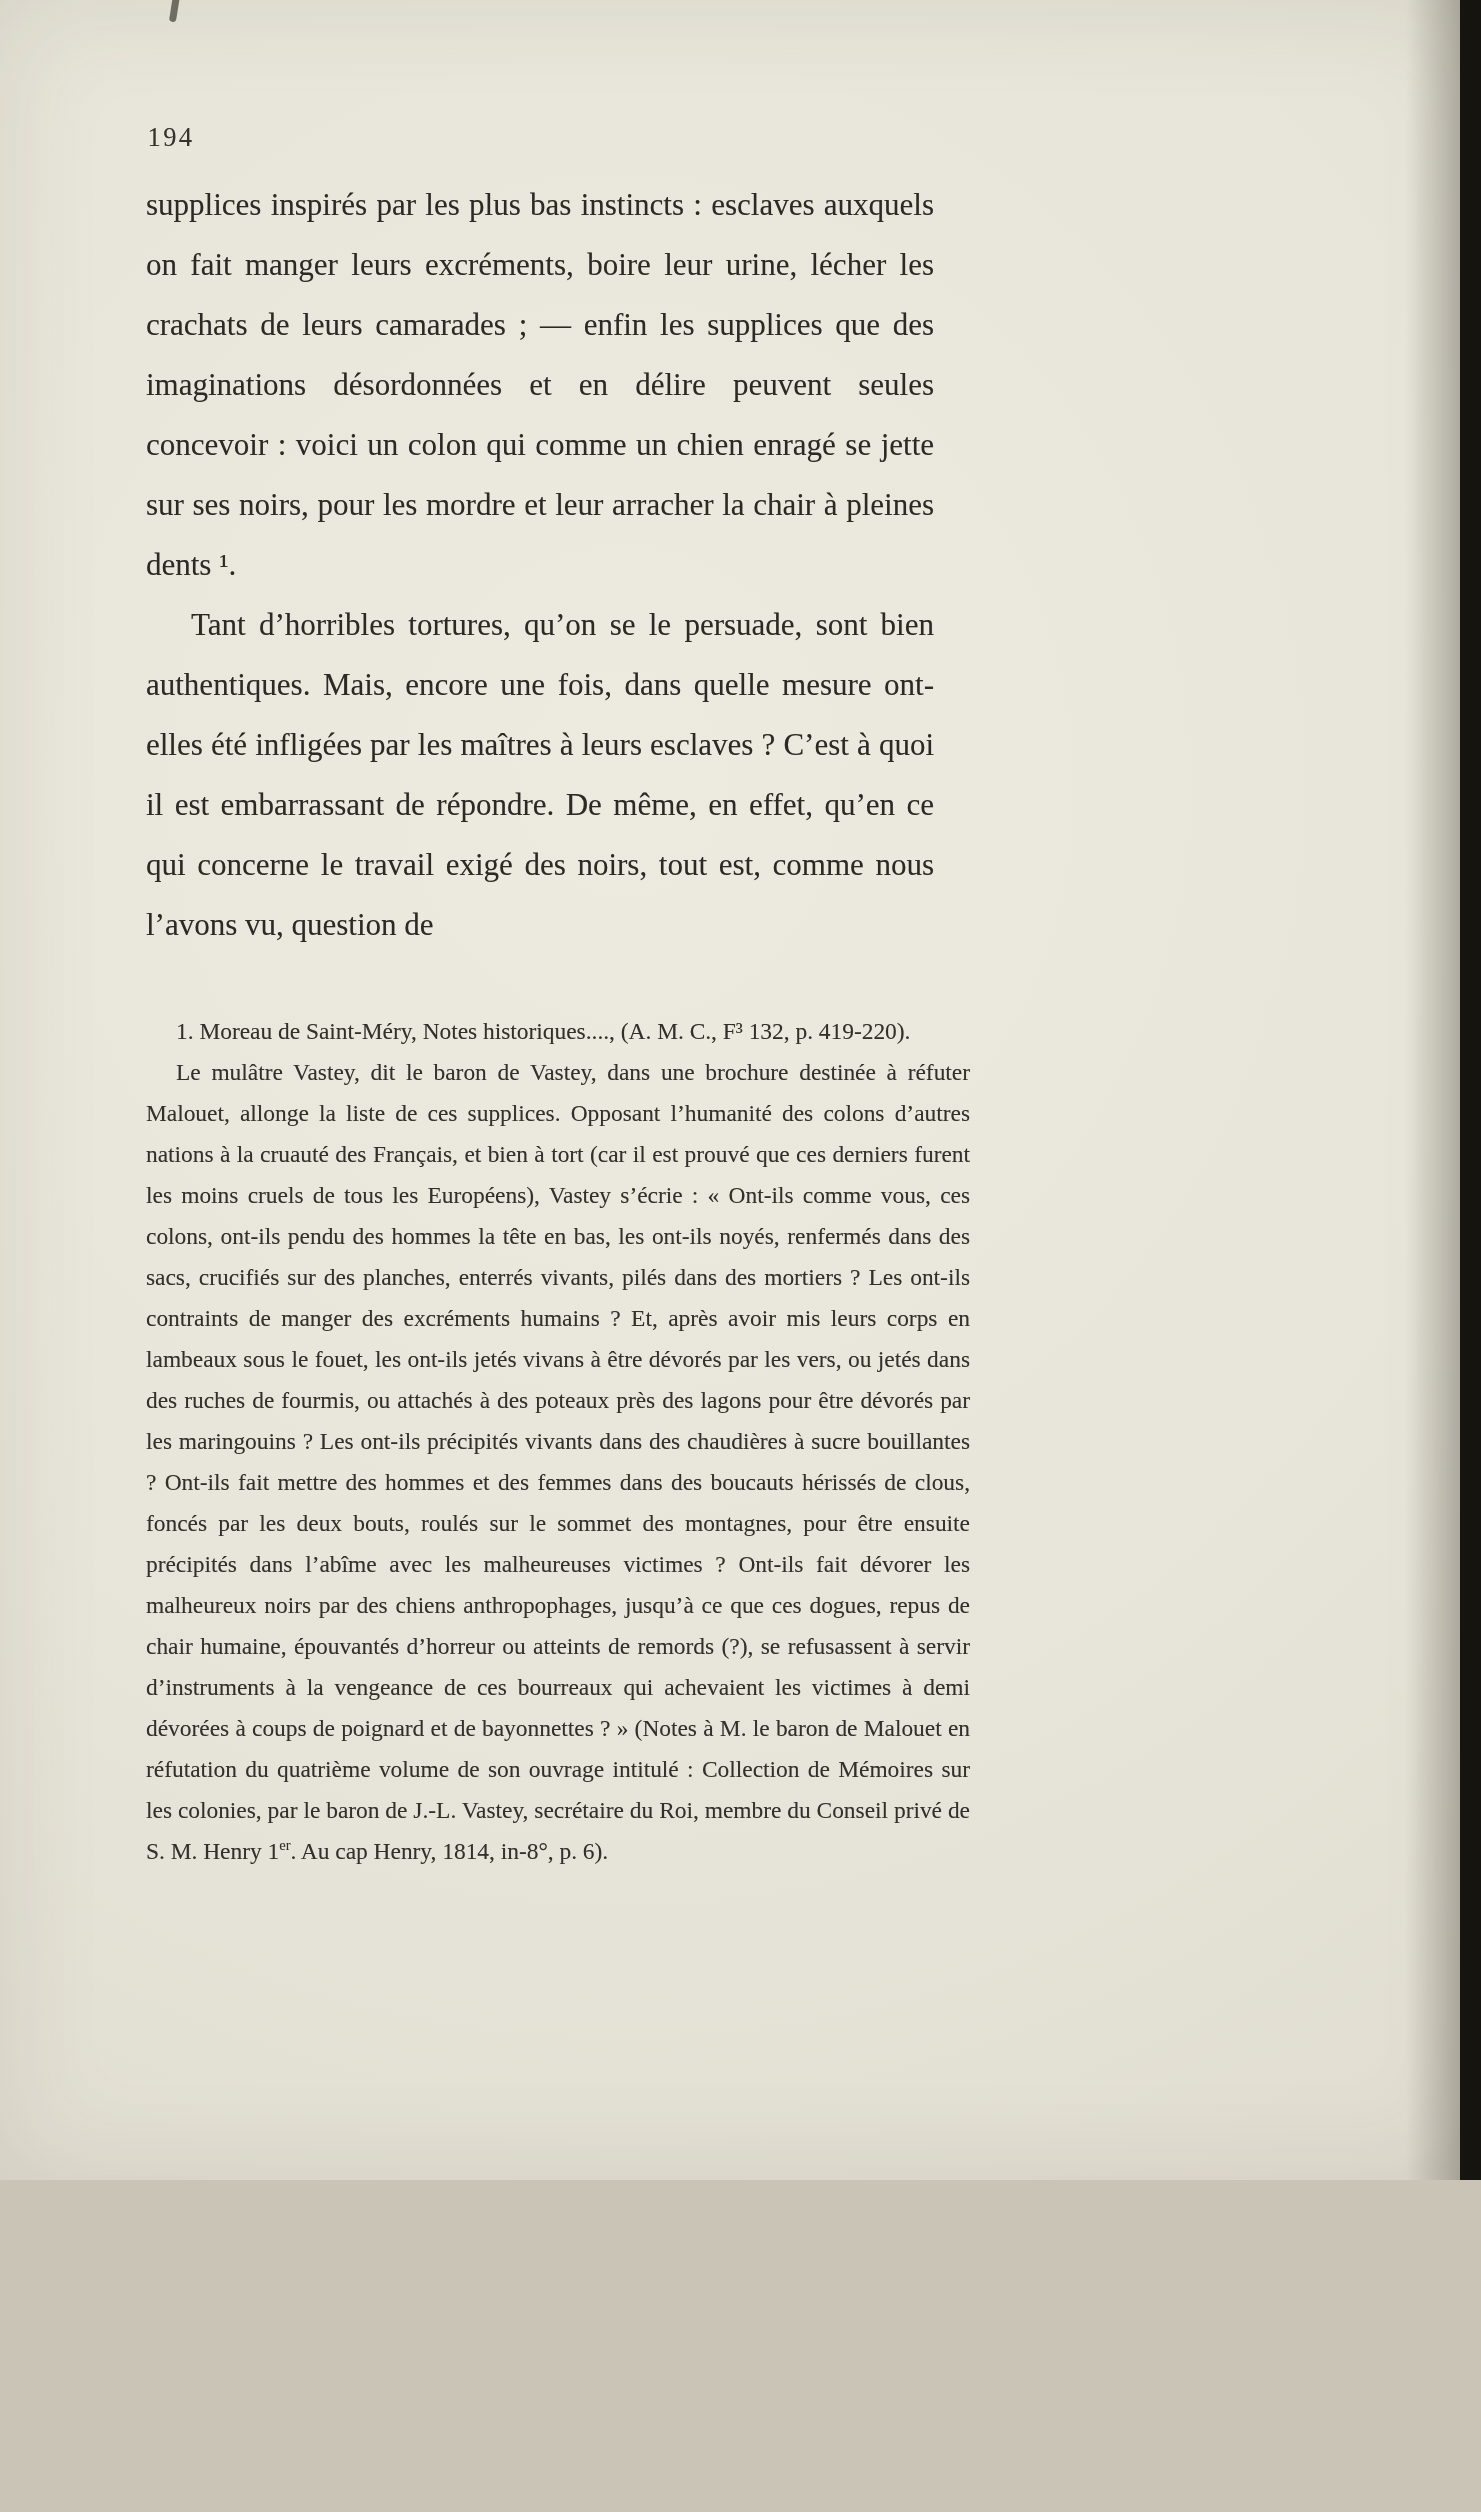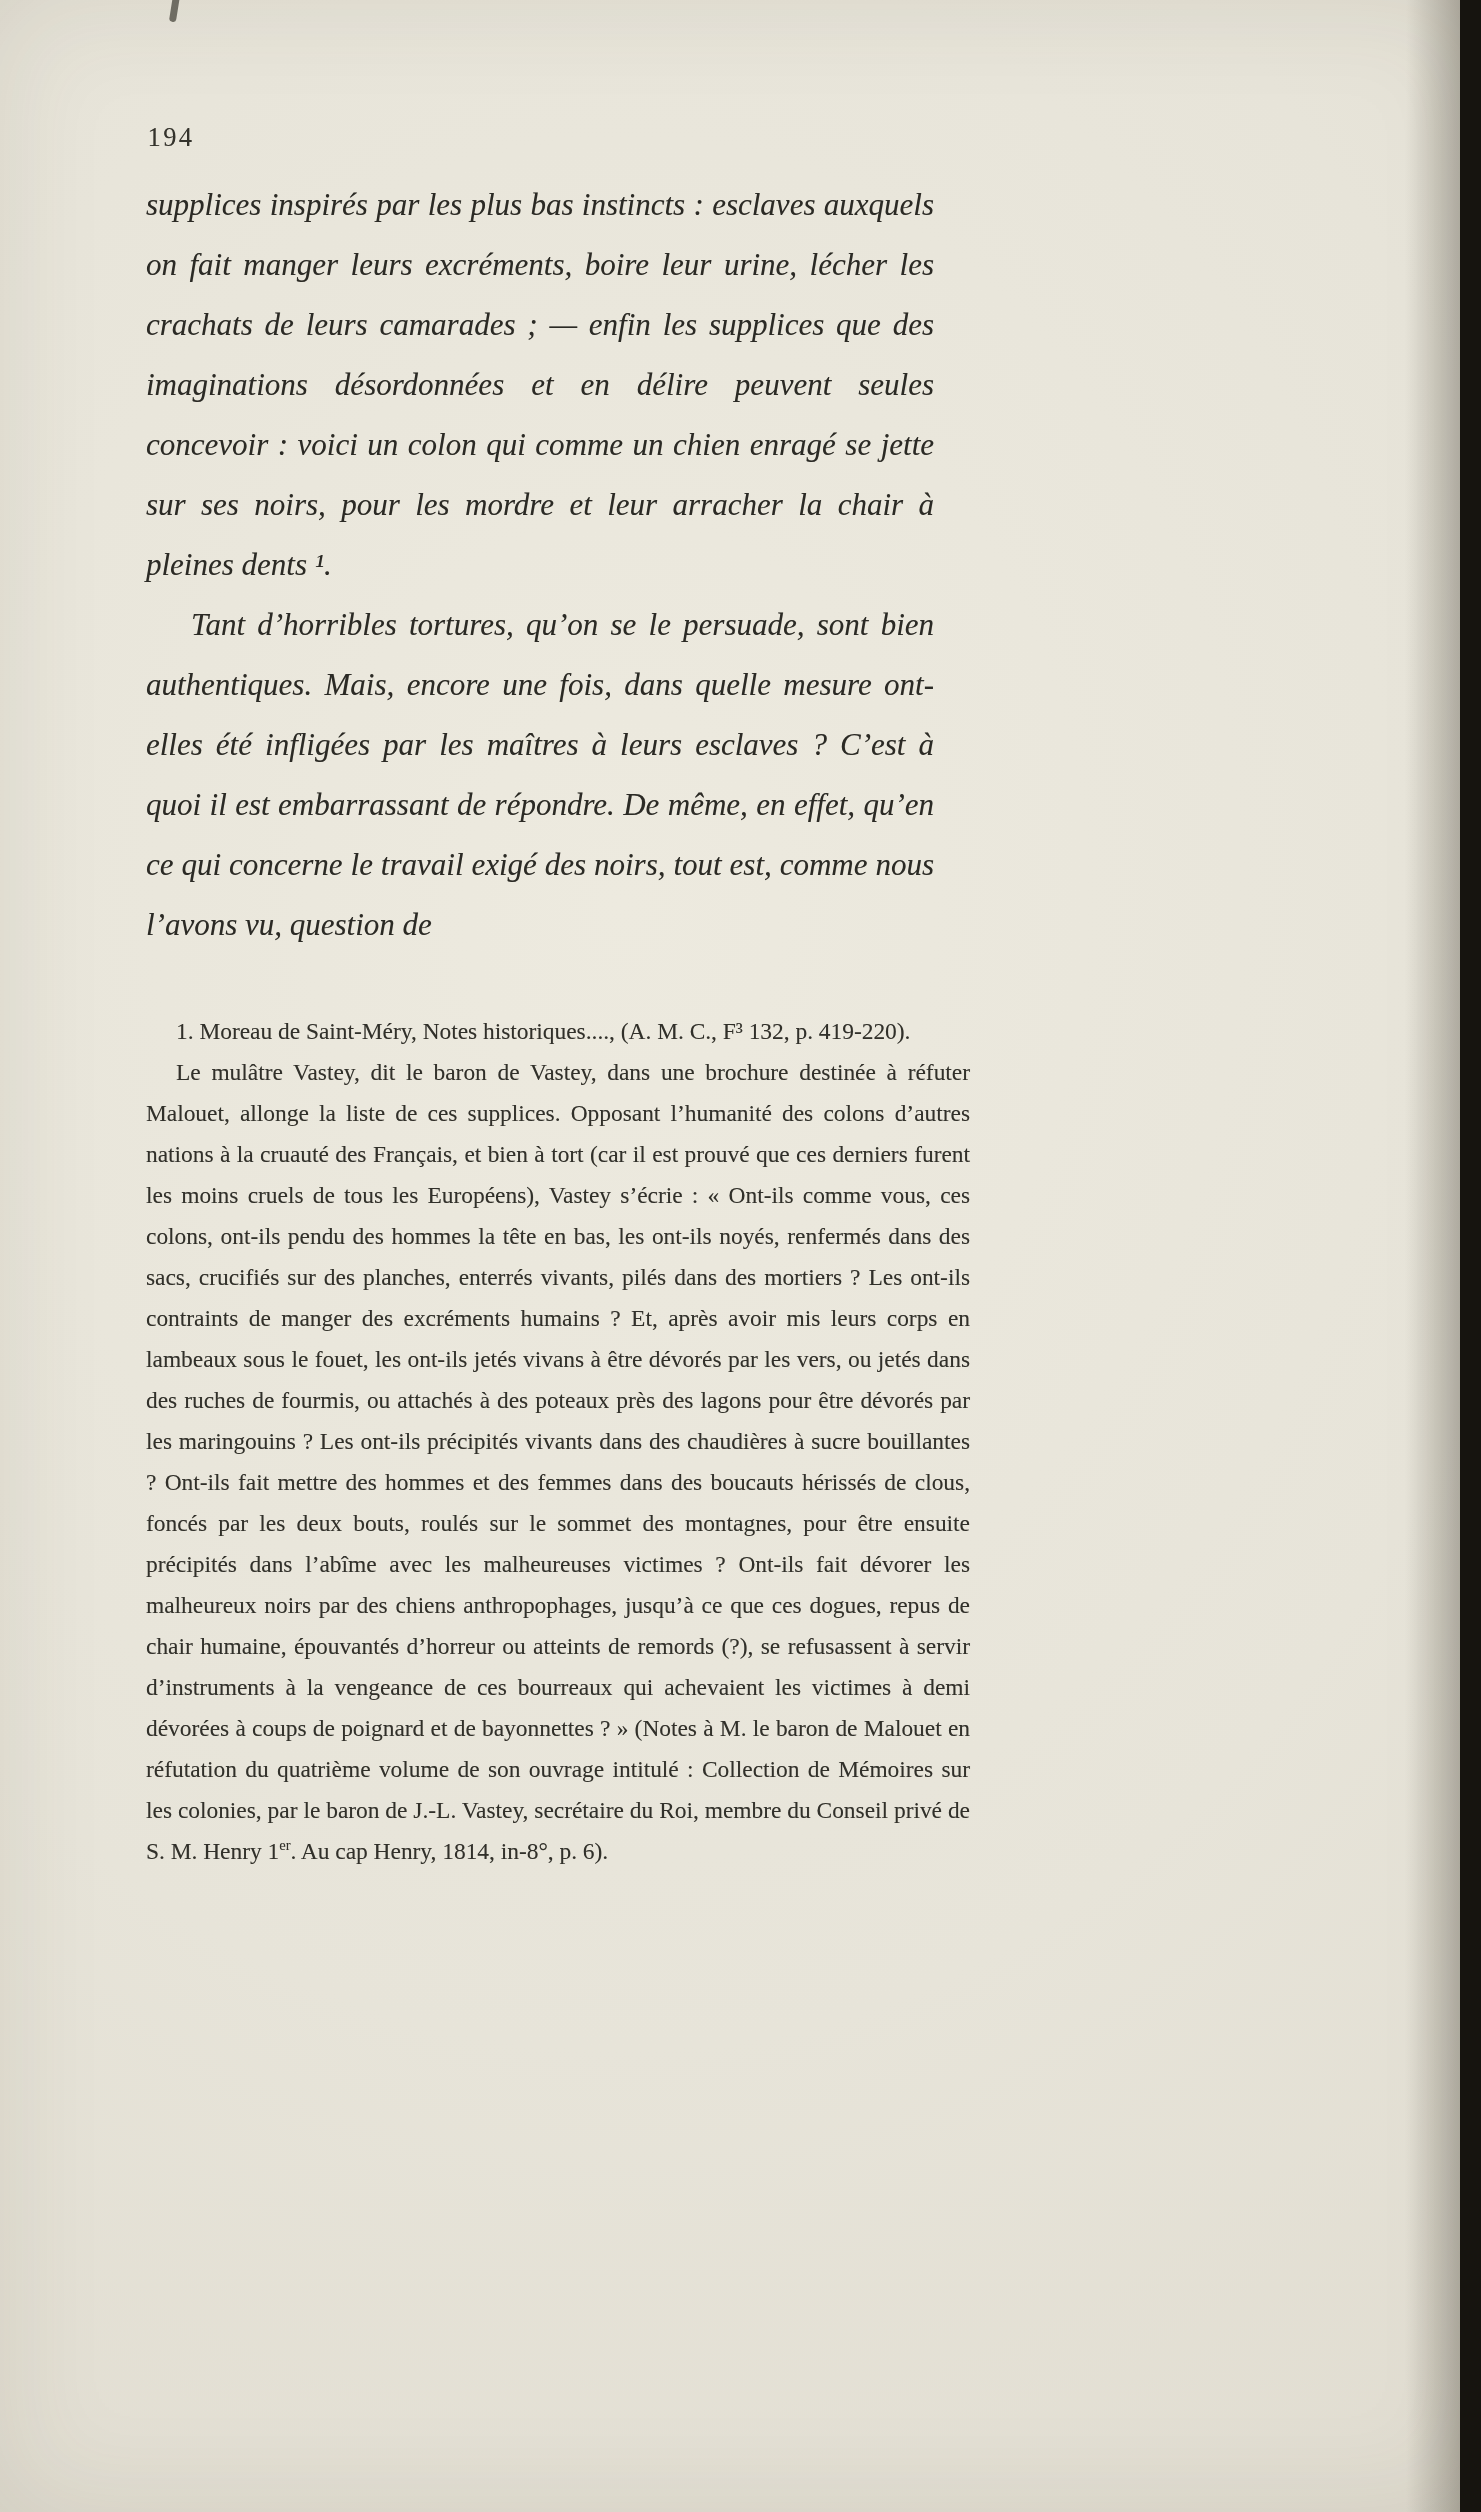--- a/index.html
+++ b/index.html
@@ -2,21 +2,21 @@
 <html lang="fr" style="--paper: #e7e4d9; --paper-light: #edeadf; --ink: #2b2a25; --edge: #16140f;font-size:12.5px"><head>
 <meta charset="utf-8">
 <style>
   * { margin:0; padding:0; box-sizing:border-box; }
   html, body { background:#c9c4b6; }
   body { font-family:"Liberation Serif","DejaVu Serif",serif; }
 
   .page {
     position:relative;
     width:1481px;
-    height:2512px;
+    height:2180px;
     overflow:hidden;
     background: radial-gradient(ellipse 130% 95% at 42% 36%,
       var(--paper-light,#edeadf) 0%,
       var(--paper,#e7e4d9) 48%,
       #e0dcd0 82%,
       #d6d1c3 100%);
     box-shadow: inset 0 0 109px rgba(70,60,35,0.10);
   }
 
   
@@ -59,21 +59,20 @@
   .running-title {
     position:absolute; left:0; right:0; top:4.7px;
     text-align:center;
     letter-spacing:5.4px;
   }
 
   .body-text {
     font-size:31px;
     line-height:60px;
     text-align:justify;
-    font-style:italic;
   }
   .body-text p { margin:0; }
   .body-text p.indent { text-indent:45px; }
 
   .footnote {
     margin-top:56px;
     width:824px;
     font-size:23.4px;
     line-height:41px;
     text-align:justify;

